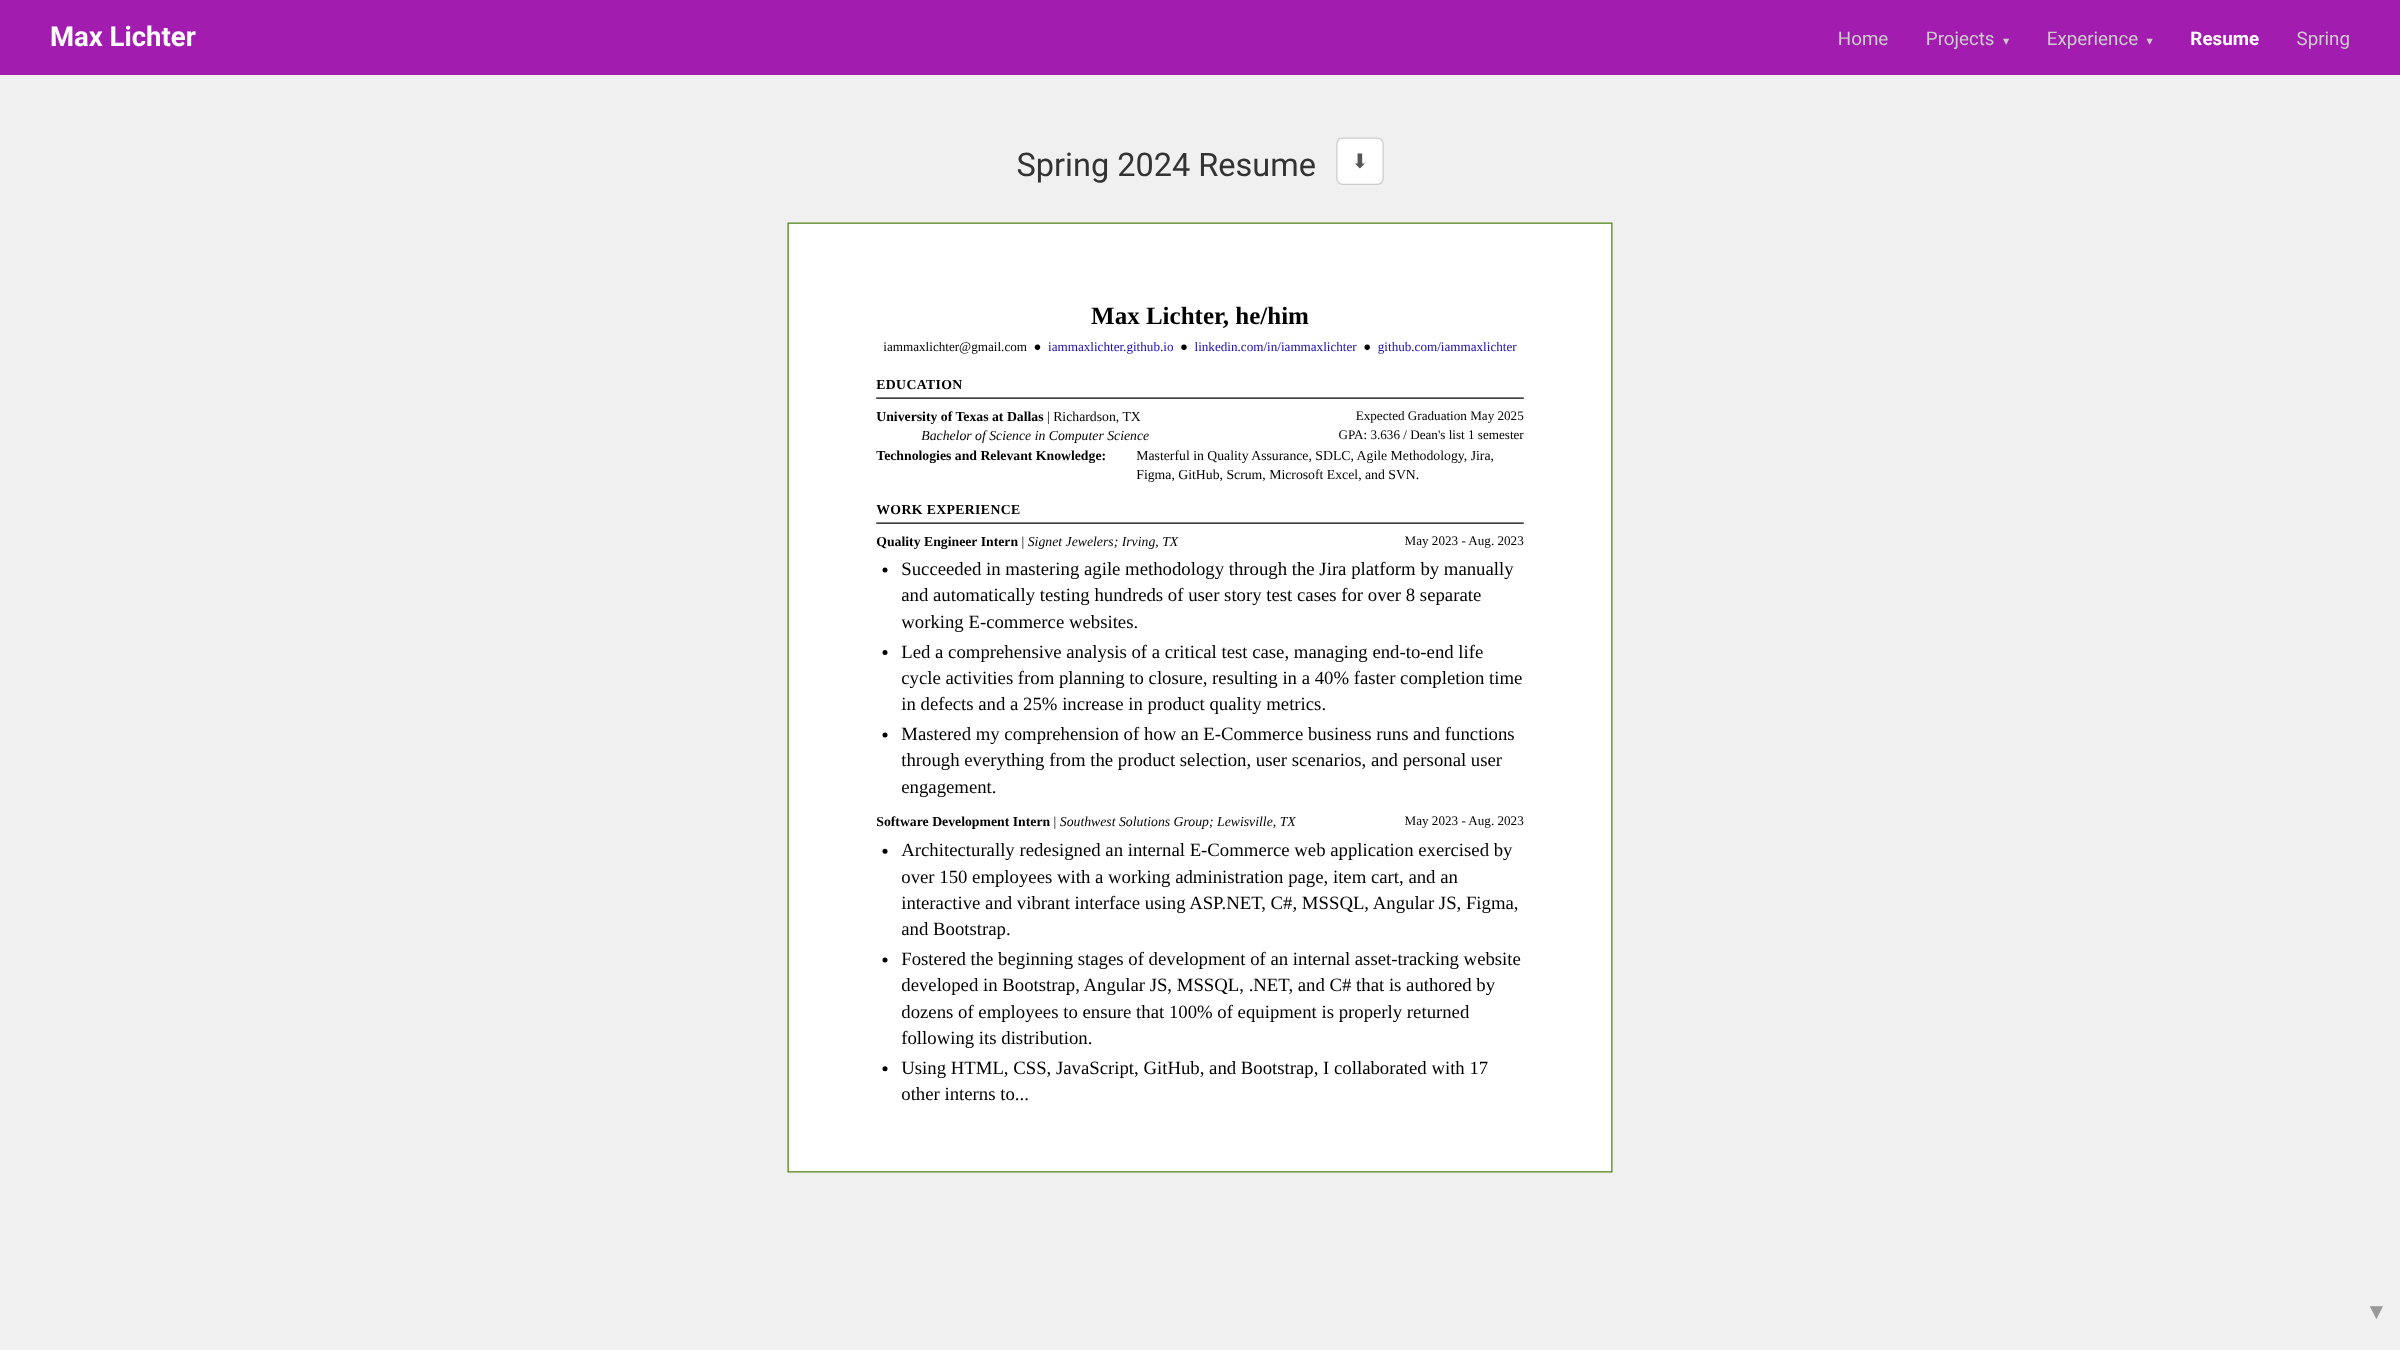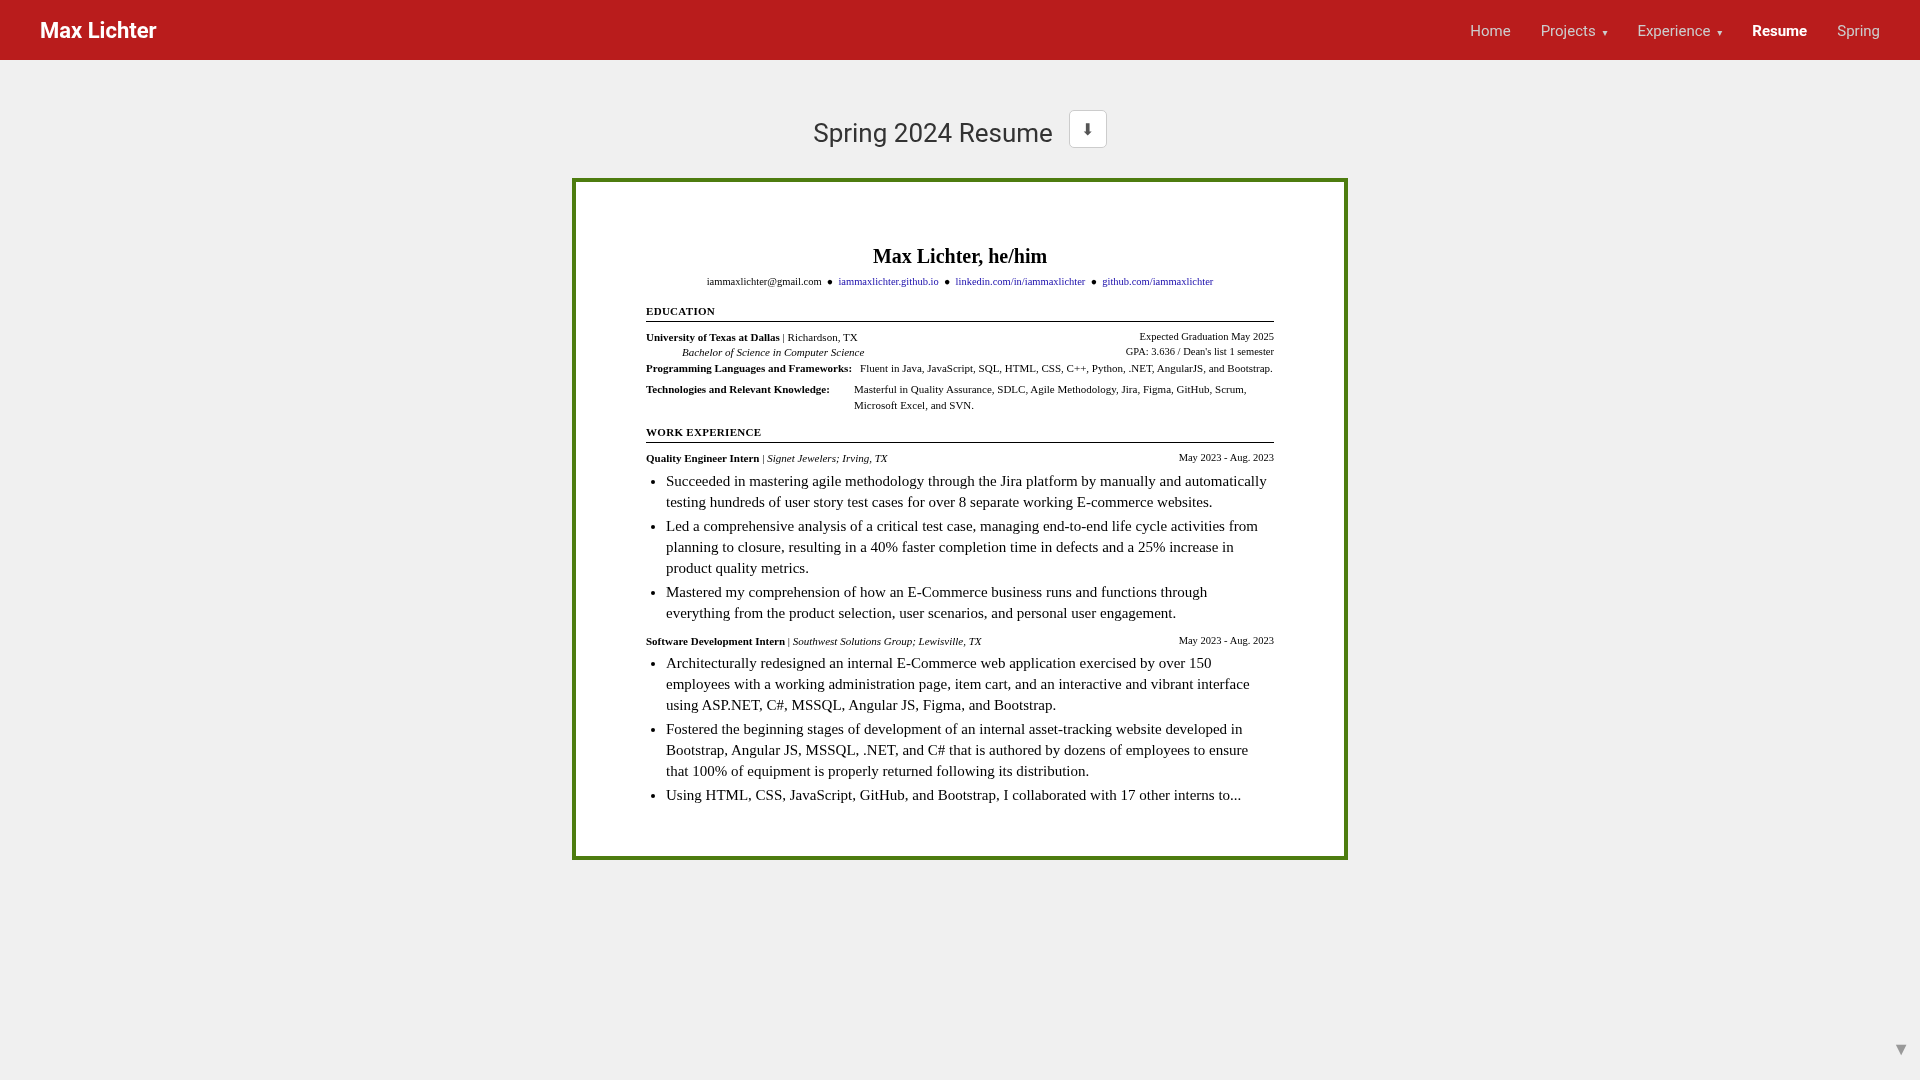--- a/index.html
+++ b/index.html
@@ -1,20 +1,20 @@
 <!DOCTYPE html>
 <html><head>
   <meta charset="utf-8">
   <style>
     * { margin: 0; padding: 0; box-sizing: border-box; }
     body { font-family: -apple-system, BlinkMacSystemFont, 'Segoe UI', Roboto, sans-serif; background: #f0f0f0; color: #333; }
 
     
     nav {
-      background: #b91c1c;
+      background: #a21caf;
       padding: 0 40px;
       height: 60px;
       display: flex;
       align-items: center;
       justify-content: space-between;
     }
     .nav-brand {
       color: #fff;
       font-size: 22px;
       font-weight: 700;
@@ -70,22 +70,22 @@
       align-items: center;
       justify-content: center;
       cursor: pointer;
       font-size: 16px;
       color: #555;
     }
 
     
     .resume-paper {
       background: #fff;
-      border: 4px solid #4d7c0f;
-      width: 776px;
+      border: 1px solid #4d7c0f;
+      width: 660px;
       padding: 60px 70px 40px 70px;
       font-family: 'Times New Roman', Times, serif;
       font-size: 11px;
       line-height: 1.4;
       color: #000;
     }
 
     .resume-header {
       text-align: center;
       margin-bottom: 14px;
@@ -219,24 +219,20 @@
         </div>
         <div class="degree">Bachelor of Science in Computer Science</div>
       </div>
       <div class="edu-right">
         <div>Expected Graduation May 2025</div>
         <div>GPA: 3.636 / Dean's list 1 semester</div>
       </div>
     </div>
 
     <div>
-      <div class="skills-row">
-        <span class="skills-label">Programming Languages and Frameworks:</span>
-        <span class="skills-value">Fluent in Java, JavaScript, SQL, HTML, CSS, C++, Python, .NET, AngularJS, and Bootstrap.</span>
-      </div>
       <div class="skills-row">
         <span class="skills-label">Technologies and Relevant Knowledge:</span>
         <span class="skills-value">Masterful in Quality Assurance, SDLC, Agile Methodology, Jira, Figma, GitHub, Scrum, Microsoft Excel, and SVN.</span>
       </div>
     </div>
 
     <div class="resume-section-title">WORK EXPERIENCE</div>
 
     <div class="work-entry">
       <div class="work-header">

